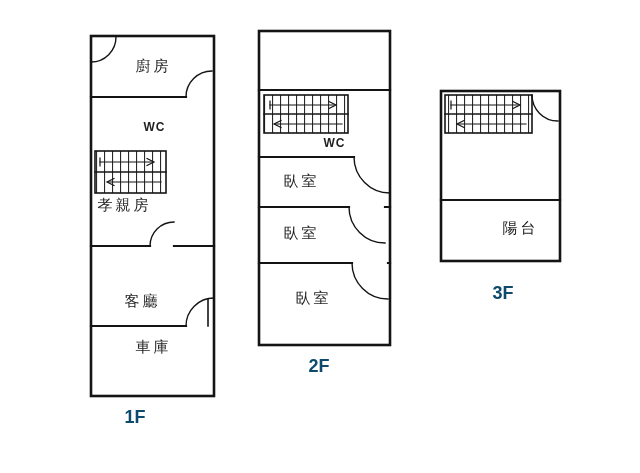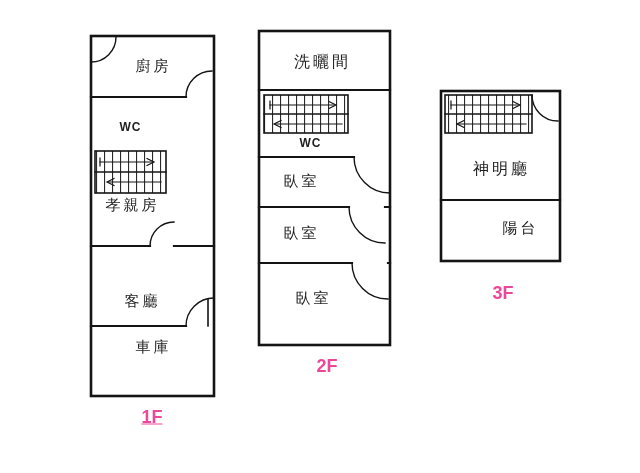--- a/index.html
+++ b/index.html
@@ -30,28 +30,29 @@
     text-indent: 3px; 
   }
   .room-label.large {
     font-size: 16px;
   }
   .room-label.wc {
     font-size: 12px;
     font-weight: bold;
     letter-spacing: 1px;
     text-indent: 1px;
+    margin-left: 24px;
   }
   .floor-label {
     position: absolute;
     transform: translate(-50%, -50%);
     font-size: 18px;
     font-weight: bold;
     letter-spacing: 0;
-    color: #ec4899;
+    color: #0c4a6e;
     white-space: nowrap;
   }
 </style>
 </head>
 <body>
 
 <div class="canvas">
 
   <svg class="plan" width="640" height="473" viewBox="0 0 640 473">
     <defs>
@@ -122,29 +123,27 @@
         <path d="M 464 120.5 L 457 124 L 464 127.5" stroke-width="1.2"></path>
       </g>
 
       <path stroke-width="1.4" d="M 532 95 A 26 26 0 0 0 558 121"></path>
       <path stroke-width="2.2" d="M 441 200 H 560"></path>
     </g>
   </svg>
 
   <div class="room-label" style="left:152px; top:66px;">廚房</div>
   <div class="room-label wc" style="left:130px; top:127px;">WC</div>
-  <div class="room-label" style="left:131px; top:205px;">孝親房</div>
+  <div class="room-label" style="left:123px; top:205px;">孝親房</div>
   <div class="room-label" style="left:141px; top:301px;">客廳</div>
   <div class="room-label" style="left:152px; top:347px;">車庫</div>
-  <div class="floor-label" style="left:152px; top:417px;text-decoration:underline;">1F</div>
+  <div class="floor-label" style="left:135px; top:417px;">1F</div>
 
-  <div class="room-label large" style="left:321px; top:62px;">洗曬間</div>
   <div class="room-label wc" style="left:310px; top:143px;">WC</div>
   <div class="room-label" style="left:300px; top:181px;">臥室</div>
   <div class="room-label" style="left:300px; top:233px;">臥室</div>
   <div class="room-label" style="left:312px; top:298px;">臥室</div>
-  <div class="floor-label" style="left:327px; top:366px;text-align:right;">2F</div>
+  <div class="floor-label" style="left:319px; top:366px;text-align:right;">2F</div>
 
-  <div class="room-label large" style="left:500px; top:169px;">神明廳</div>
   <div class="room-label" style="left:499px; top:228px;margin-left:20px;">陽台</div>
   <div class="floor-label" style="left:503px; top:293px;">3F</div>
 
 </div>
 
 </body></html>

